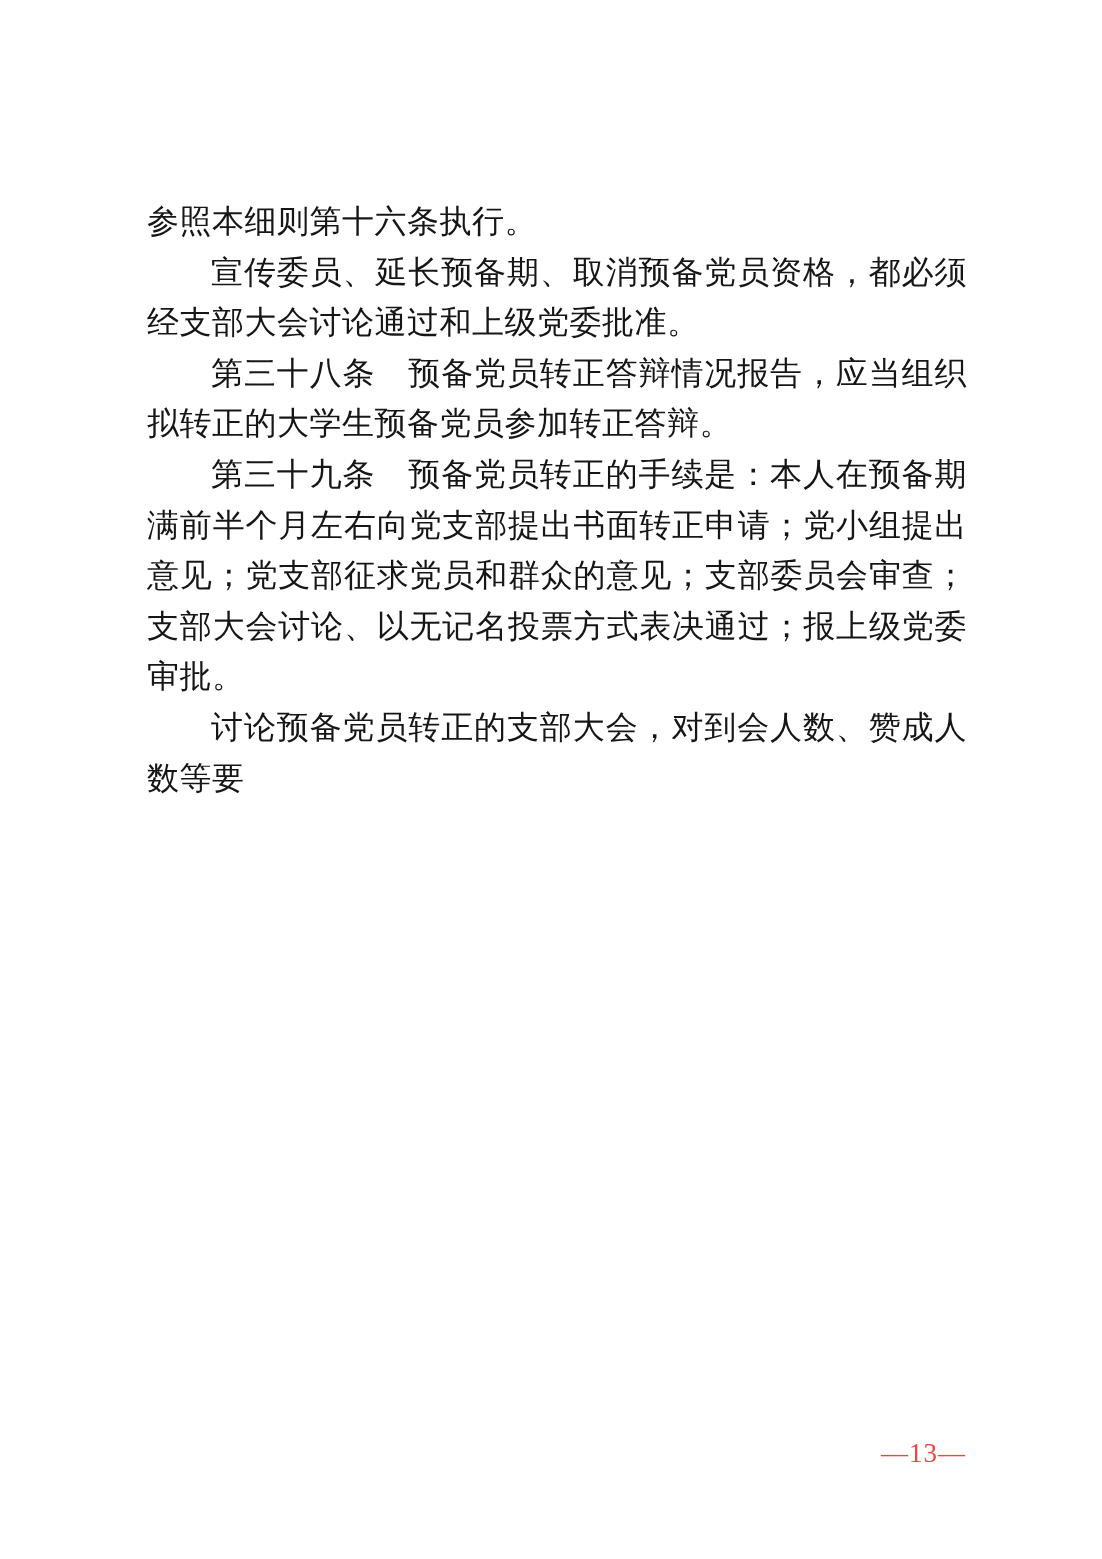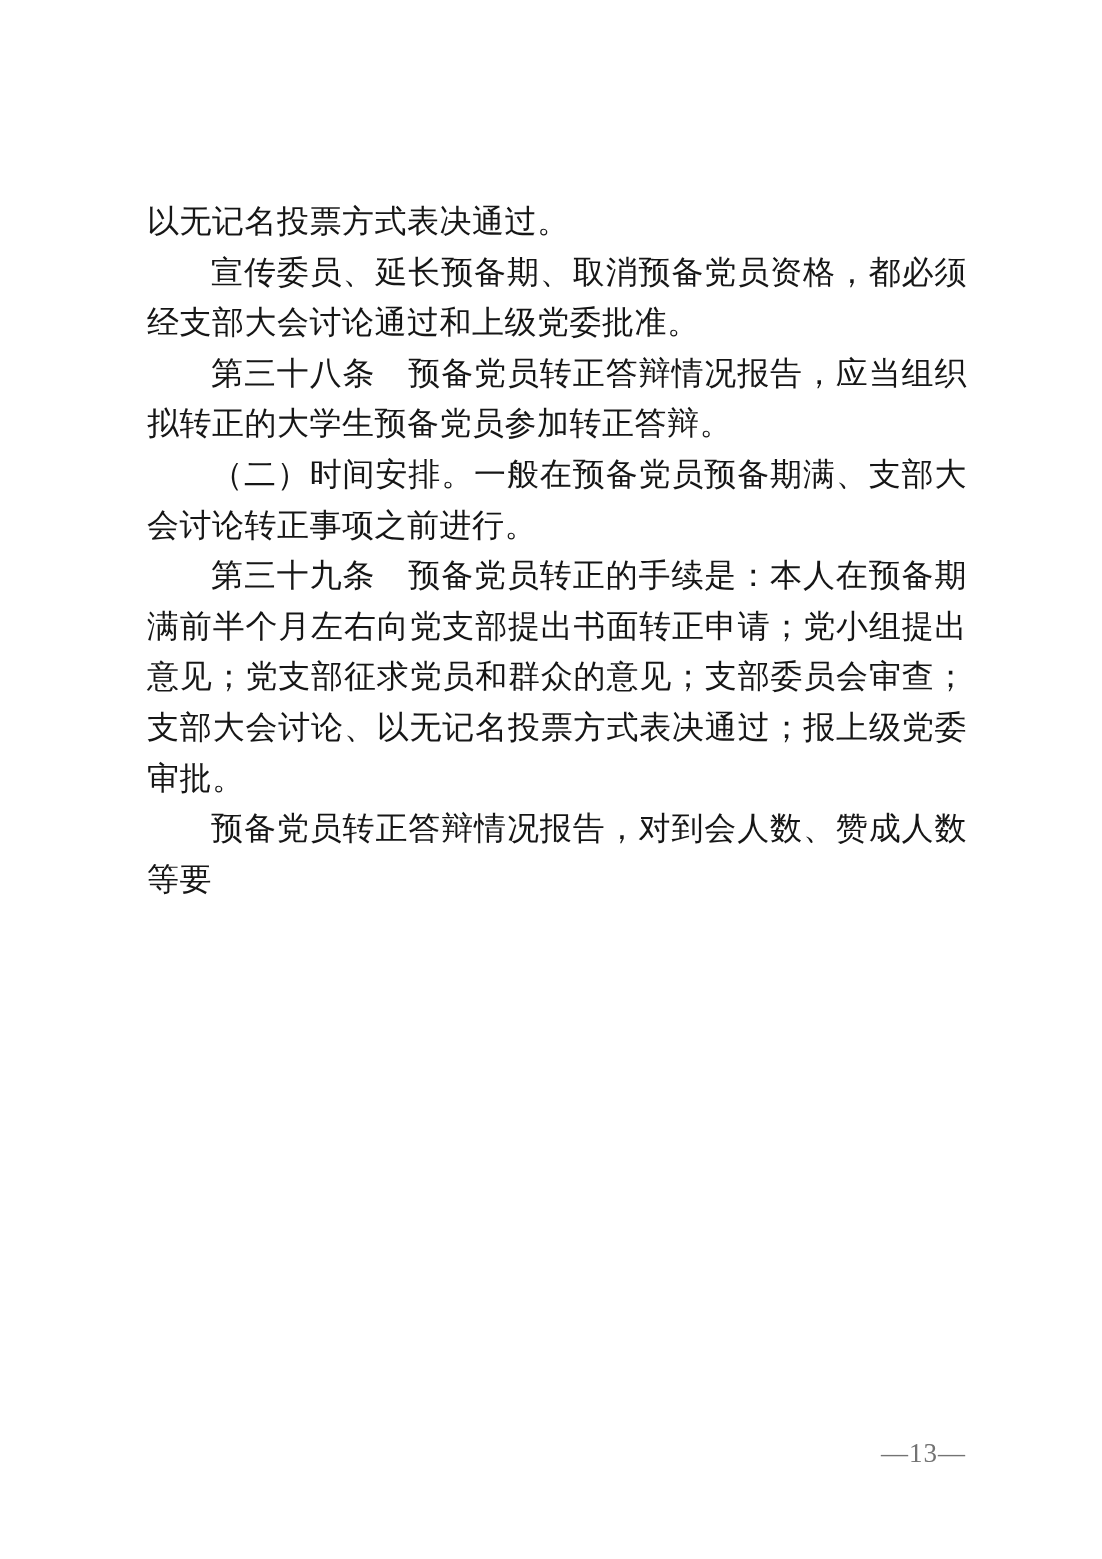--- a/index.html
+++ b/index.html
@@ -33,44 +33,43 @@
     text-indent: 2em;
     text-align-last: left;
   }
   .content p.continuation {
     text-indent: 0;
   }
   .page-number {
     position: absolute;
     top: 1436px;
     right: 136px;
-    color: #737373;
+    color: #ef4444;
     font-family: "Liberation Serif", "DejaVu Serif", serif;
     font-size: 27px;
     line-height: 34px;
     letter-spacing: 1px;
   }
 </style>
 </head>
 <body>
 
 <div class="page">
 
   <div class="content">
-    <p class="continuation">以无记名投票方式表决通过。</p>
+    <p class="continuation">参照本细则第十六条执行。</p>
 
     <p>宣传委员、延长预备期、取消预备党员资格，都必须经支部大会讨论通过和上级党委批准。</p>
 
     <p>第三十八条　预备党员转正答辩情况报告，应当组织拟转正的大学生预备党员参加转正答辩。</p>
 
 
-    <p>（二）时间安排。一般在预备党员预备期满、支部大会讨论转正事项之前进行。</p>
 
 
     <p>第三十九条　预备党员转正的手续是：本人在预备期满前半个月左右向党支部提出书面转正申请；党小组提出意见；党支部征求党员和群众的意见；支部委员会审查；支部大会讨论、以无记名投票方式表决通过；报上级党委审批。</p>
 
 
-    <p>预备党员转正答辩情况报告，对到会人数、赞成人数等要</p>
+    <p>讨论预备党员转正的支部大会，对到会人数、赞成人数等要</p>
   </div>
 
   <div class="page-number">—13—</div>
 
 </div>
 
 </body></html>

